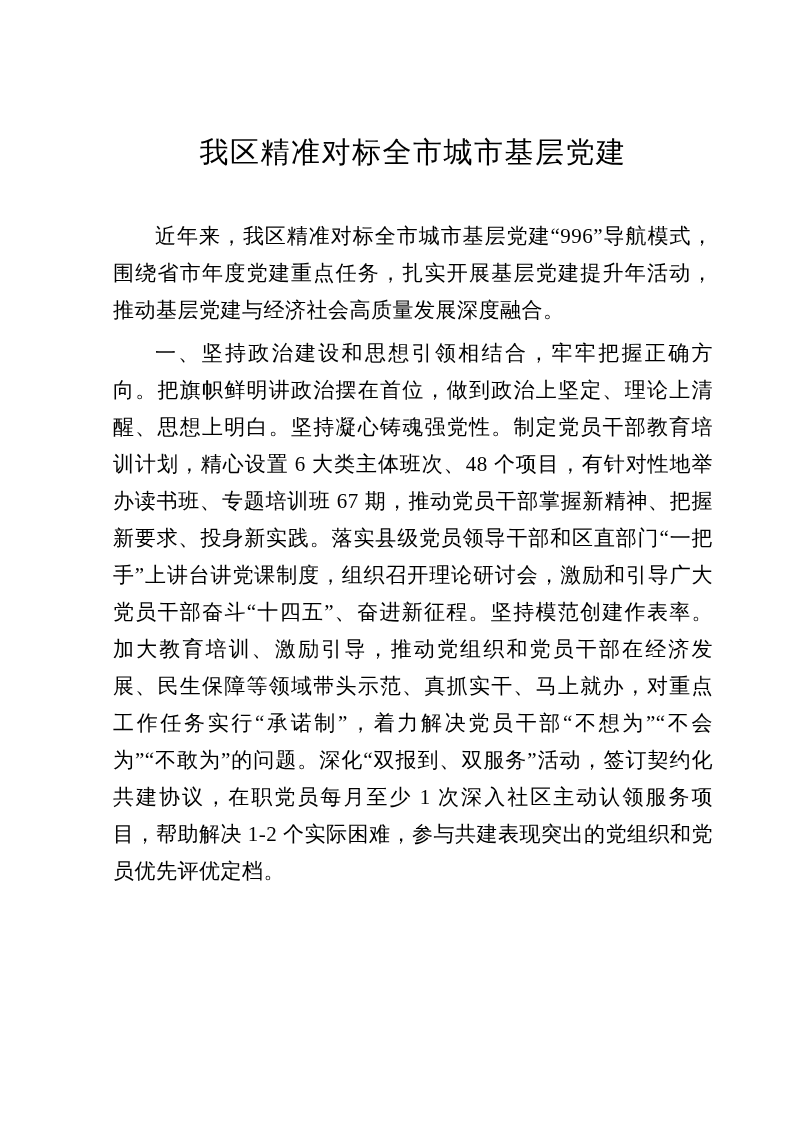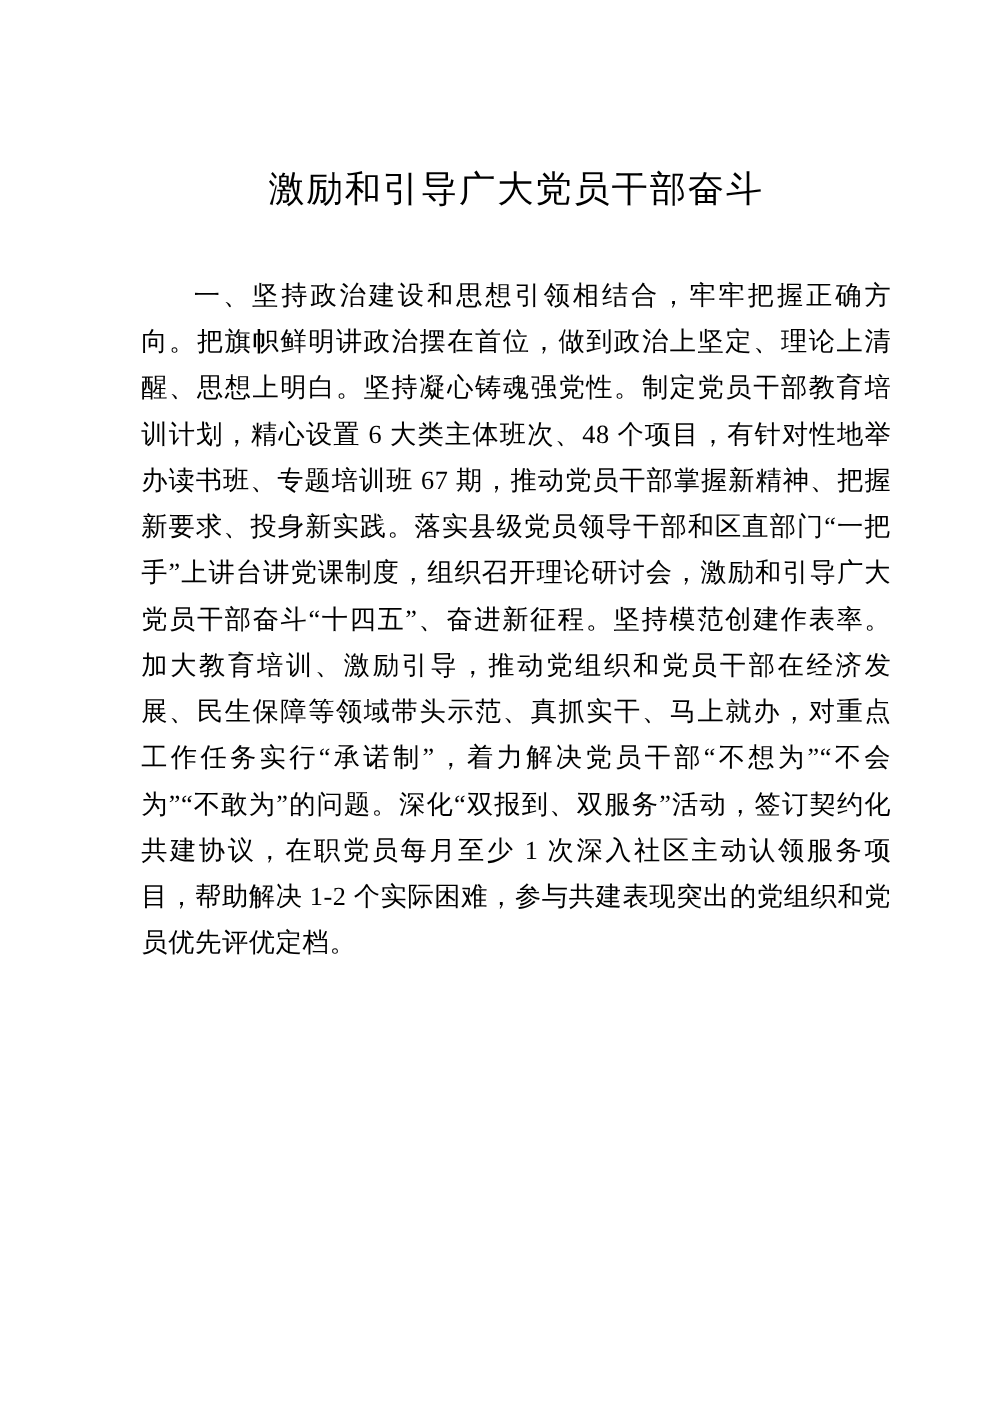--- a/index.html
+++ b/index.html
@@ -46,18 +46,19 @@
     text-justify: inter-character;
     text-indent: 2em;
     letter-spacing: 0.5px;
   }
 </style>
 </head>
 <body>
 
 <div class="page">
   <div class="doc">
-    <h1 class="doc-title">激励和引导广大党员干部奋斗</h1>
+    <h1 class="doc-title">我区精准对标全市城市基层党建</h1>
     <div class="doc-body">
+        <p>近年来，我区精准对标全市城市基层党建“996”导航模式，围绕省市年度党建重点任务，扎实开展基层党建提升年活动，推动基层党建与经济社会高质量发展深度融合。</p>
         <p>一、坚持政治建设和思想引领相结合，牢牢把握正确方向。把旗帜鲜明讲政治摆在首位，做到政治上坚定、理论上清醒、思想上明白。坚持凝心铸魂强党性。制定党员干部教育培训计划，精心设置 6 大类主体班次、48 个项目，有针对性地举办读书班、专题培训班 67 期，推动党员干部掌握新精神、把握新要求、投身新实践。落实县级党员领导干部和区直部门“一把手”上讲台讲党课制度，组织召开理论研讨会，激励和引导广大党员干部奋斗“十四五”、奋进新征程。坚持模范创建作表率。加大教育培训、激励引导，推动党组织和党员干部在经济发展、民生保障等领域带头示范、真抓实干、马上就办，对重点工作任务实行“承诺制”，着力解决党员干部“不想为”“不会为”“不敢为”的问题。深化“双报到、双服务”活动，签订契约化共建协议，在职党员每月至少 1 次深入社区主动认领服务项目，帮助解决 1-2 个实际困难，参与共建表现突出的党组织和党员优先评优定档。</p>
       </div>
   </div>
 </div>
 
 </body></html>

